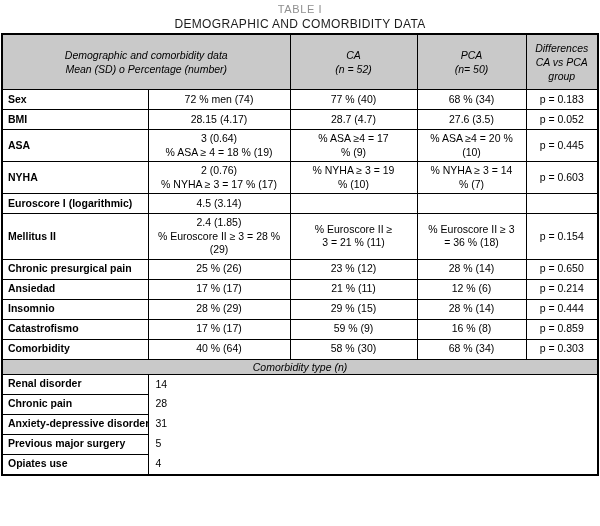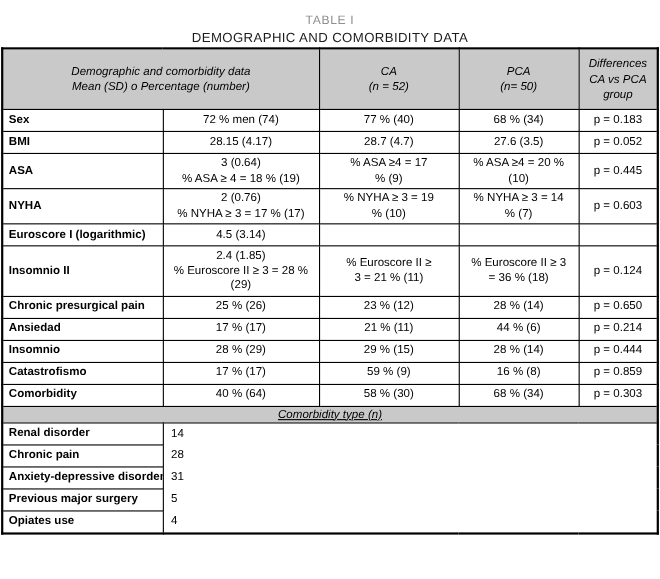--- a/index.html
+++ b/index.html
@@ -8,21 +8,21 @@
     height: 526px;
     background: #ffffff;
     font-family: "Liberation Sans", sans-serif;
     color: var(--text, #000);
     overflow: hidden;
   }
   .page {
     width: 600px;
     height: 526px;
     box-sizing: border-box;
-    padding-top: 13px;
+    padding-top: 3px;
   }
   .table-title { text-align: center; }
   .title-number {
     font-size: 11px;
     line-height: 13px;
     color: var(--title-number-gray, #8f8f8f);
     letter-spacing: 0.6px;
   }
   .title-caption {
     font-size: 12px;
@@ -62,21 +62,20 @@
     white-space: nowrap;
     padding-left: 5px;
     font-weight: bold;
   }
   .section-row td {
     background: var(--header-bg, #c9c9c9);
     font-style: italic;
     line-height: 12px;
     padding: 1px 3px;
     height: 11px;
-    text-decoration: underline;
   }
   .open-cell {
     border-top: none;
     border-bottom: none;
     text-align: left;
     padding-left: 7px;
     white-space: nowrap;
     margin-left: 36px;
   }
 </style>
@@ -146,42 +145,42 @@
           <td>p = 0.603</td>
         </tr>
         <tr>
           <td class="cell-label">Euroscore I (logarithmic)</td>
           <td>4.5 (3.14)</td>
           <td></td>
           <td></td>
           <td></td>
         </tr>
         <tr>
-          <td class="cell-label">Insomnio II</td>
+          <td class="cell-label">Mellitus II</td>
           <td>2.4 (1.85)
 % Euroscore II ≥ 3 = 28 %
 (29)</td>
           <td>% Euroscore II ≥
 3 = 21 % (11)</td>
           <td>% Euroscore II ≥ 3
 = 36 % (18)</td>
-          <td>p = 0.124</td>
+          <td>p = 0.154</td>
         </tr>
         <tr>
           <td class="cell-label">Chronic presurgical pain</td>
           <td>25 % (26)</td>
           <td>23 % (12)</td>
           <td>28 % (14)</td>
           <td>p = 0.650</td>
         </tr>
         <tr>
           <td class="cell-label">Ansiedad</td>
           <td>17 % (17)</td>
           <td>21 % (11)</td>
-          <td>44 % (6)</td>
+          <td>12 % (6)</td>
           <td>p = 0.214</td>
         </tr>
         <tr>
           <td class="cell-label">Insomnio</td>
           <td>28 % (29)</td>
           <td>29 % (15)</td>
           <td>28 % (14)</td>
           <td>p = 0.444</td>
         </tr>
         <tr>

